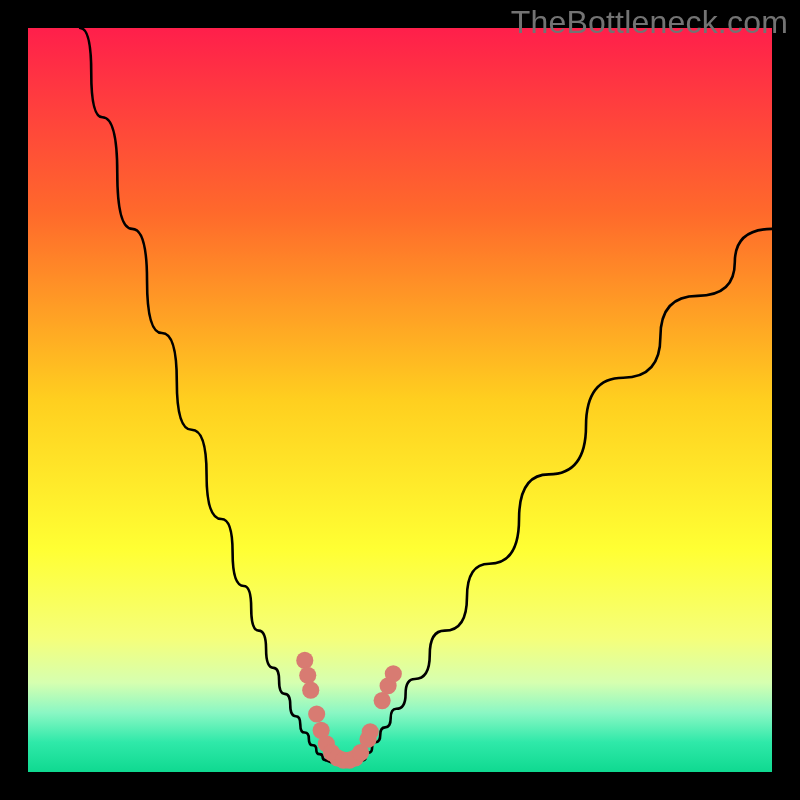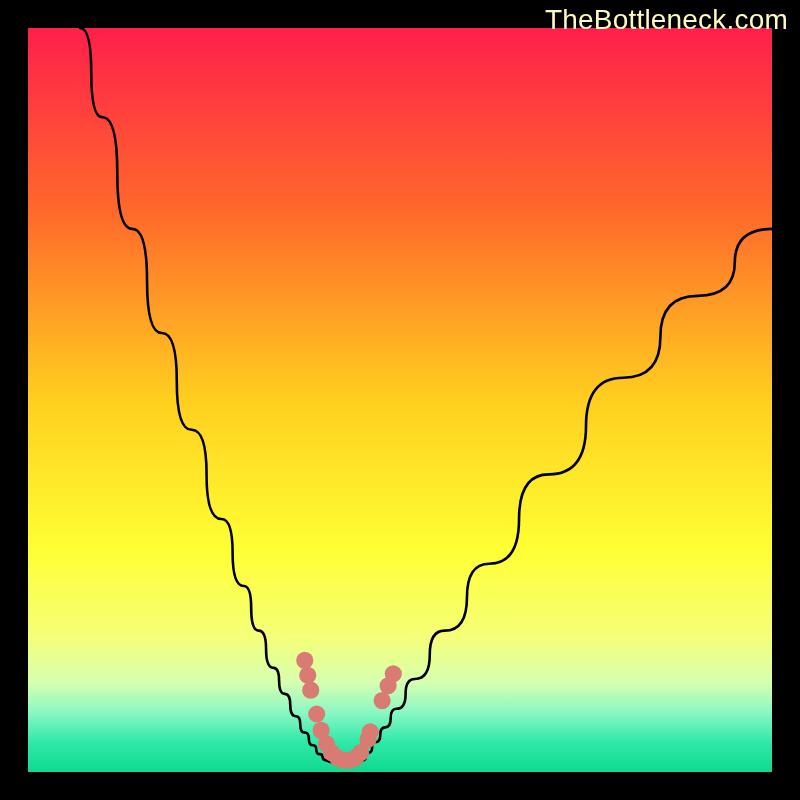--- a/index.html
+++ b/index.html
@@ -13,23 +13,23 @@
     width: 800px;
     height: 800px;
     background: #000;
     position: relative;
   }
   .watermark {
     position: absolute;
     top: 4px;
     right: 12px;
     font-family: Arial, Helvetica, sans-serif;
-    font-size: 28px;
+    font-size: 32px;
     font-weight: 500;
-    color: #fef9c3;
+    color: #737373;
     letter-spacing: 0.2px;
     z-index: 5;
   }
   svg.plot {
     position: absolute;
     left: 28px;
     top: 28px;
     width: 744px;
     height: 744px;
     display: block;

